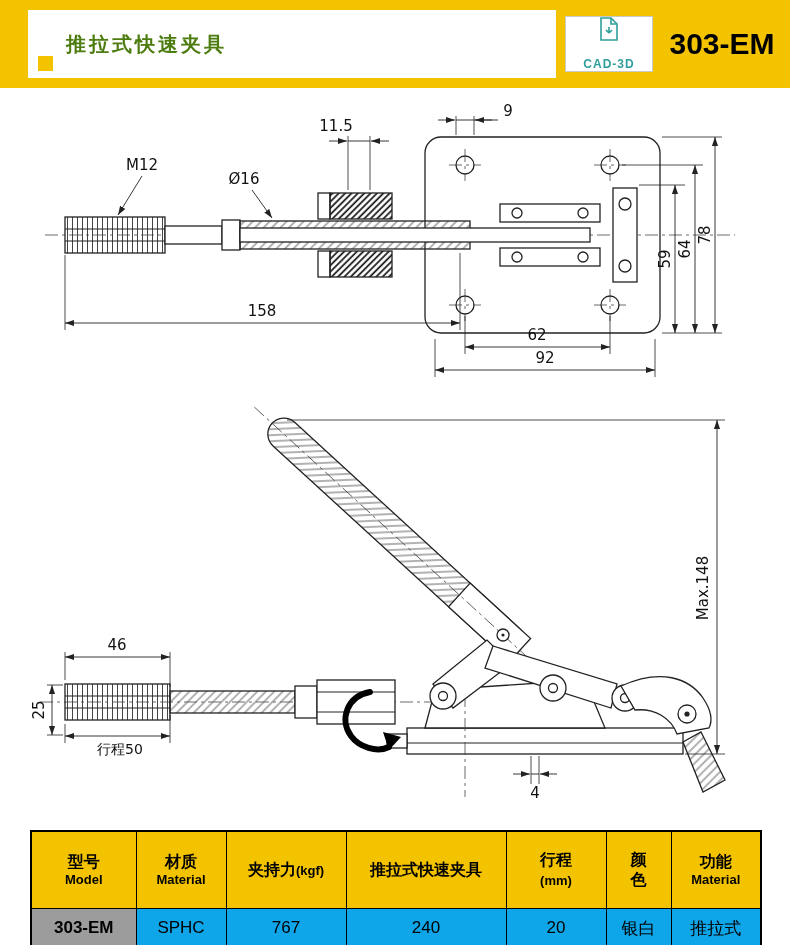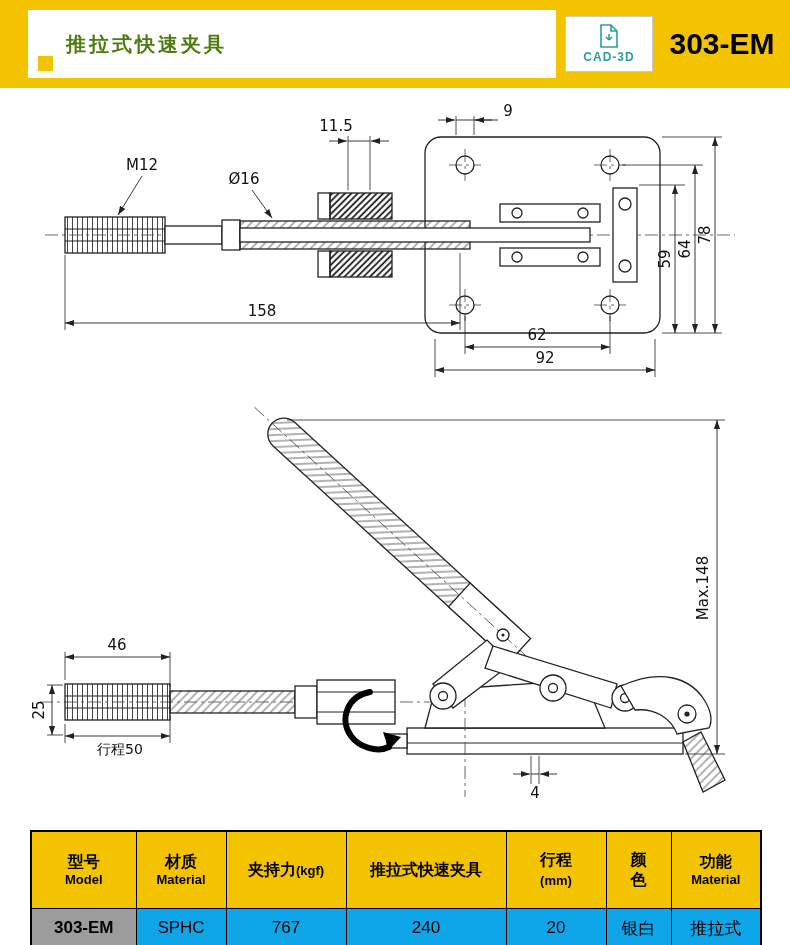--- a/index.html
+++ b/index.html
@@ -8,21 +8,21 @@
 
   
   .header { position: relative; height: 88px; background: var(--accent, #F4C300); }
   .title-panel { position: absolute; left: 28px; top: 10px; width: 528px; height: 68px;
                  background: #fff; display: flex; align-items: center; padding-left: 38px; }
   .accent-square { position: absolute; left: 10px; bottom: 7px; width: 15px; height: 15px;
                    background: var(--accent, #F4C300); }
   .page-title { font-size: 20px; font-weight: bold; color: #4d7c0f; letter-spacing: 3px; }
   .cad-badge { position: absolute; left: 565px; top: 16px; width: 88px; height: 56px;
                background: #fff; border: 1px solid #c9c9c9; display: flex; flex-direction: column;
-               align-items: center; justify-content: center; gap: 2px; cursor: pointer; }
+               align-items: center; justify-content: space-between; gap: 2px; cursor: pointer; }
   .cad-badge-label { font-size: 12px; font-weight: bold; letter-spacing: 1px; color: var(--badge, #2F9E9B); }
   .model-no { position: absolute; right: 0; top: 0; width: 136px; height: 88px;
               display: flex; align-items: center; justify-content: center;
               font-size: 30px; font-weight: bold; color: #000; }
 
   
   .drawing { display: block; }
   .drawing-top { margin: 4px 0 0 30px; }
   .drawing-side { margin: 0 0 0 25px; }
   .s  { stroke: #222; stroke-width: 1.3; }

